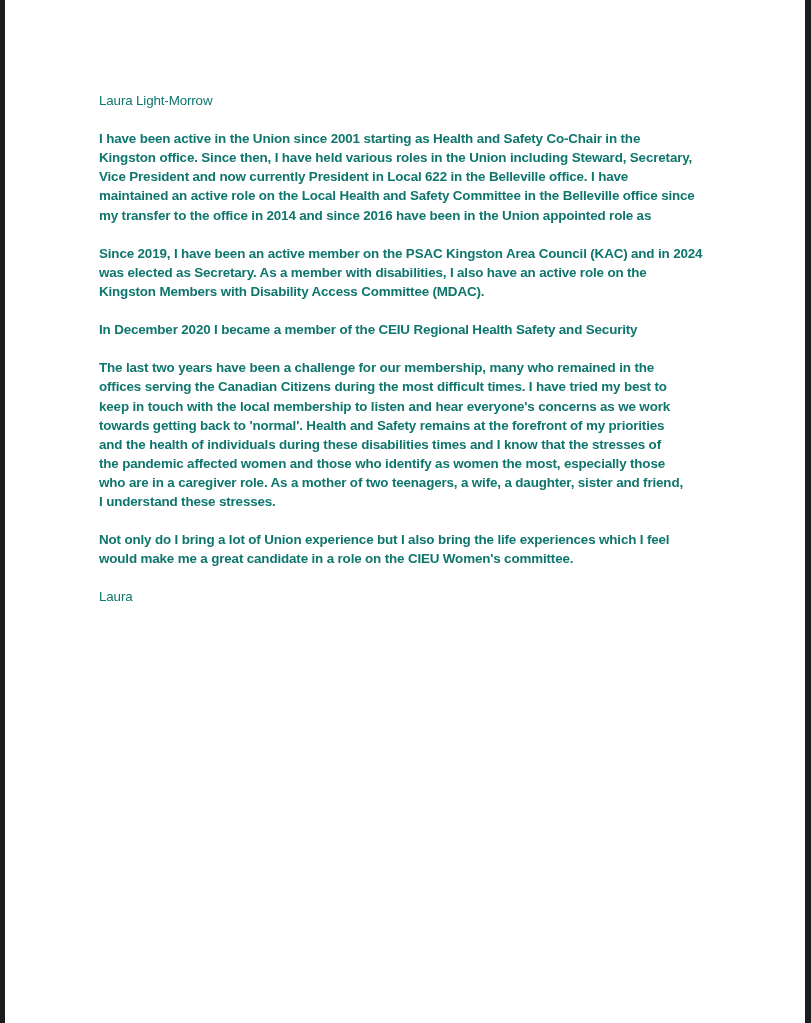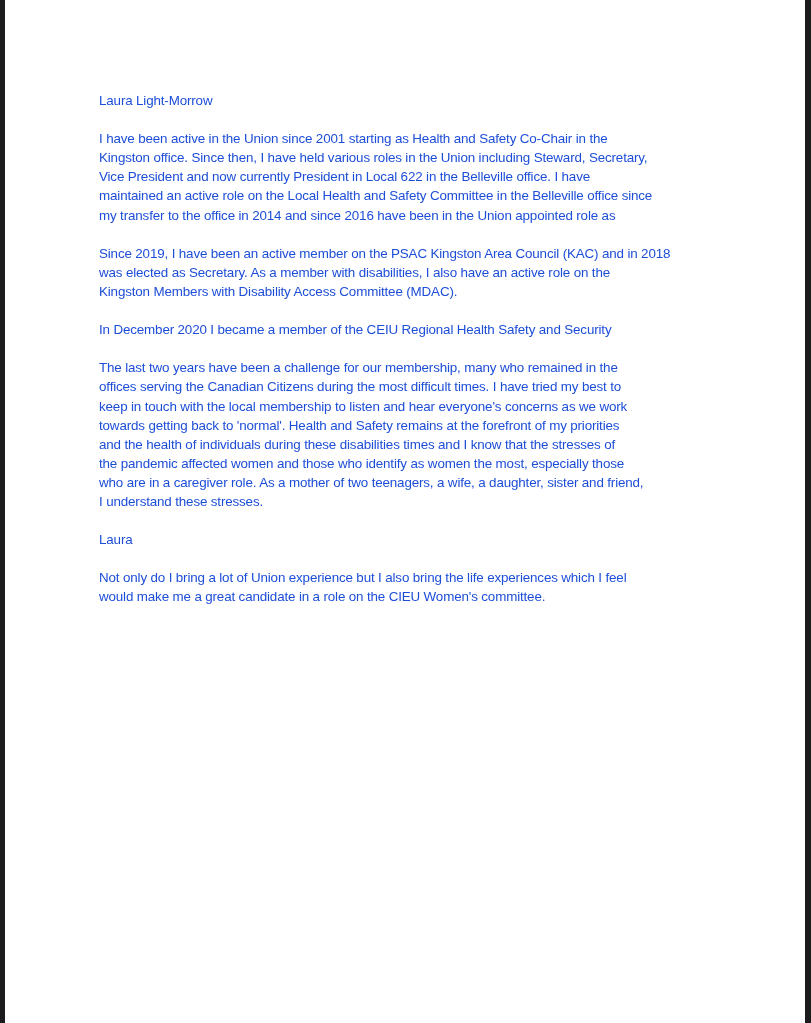--- a/index.html
+++ b/index.html
@@ -27,70 +27,71 @@
       background: #ffffff;
     }
     .content {
       position: absolute;
       left: 94px;
       top: 91px;
       width: 640px;
       font-family: "Liberation Sans", sans-serif;
       font-size: 13.4px;
       line-height: 19.1px;
-      color: #1d4ed8;
+      color: #0f766e;
       letter-spacing: -0.15px;
     }
     .content p {
       margin: 0 0 19.1px 0;
       white-space: normal;
     }
     .line {
       display: block;
       white-space: nowrap;
+      font-weight: bold;
     }
   </style>
 </head>
 <body>
 
 <div class="frame">
   <div class="page">
     <div class="content">
       <p>Laura Light-Morrow</p>
 
       <p>
         <span class="line">I have been active in the Union since 2001 starting as Health and Safety Co-Chair in the</span>
         <span class="line">Kingston office. Since then, I have held various roles in the Union including Steward, Secretary,</span>
         <span class="line">Vice President and now currently President in Local 622 in the Belleville office.  I have</span>
         <span class="line">maintained an active role on the Local Health and Safety Committee in the Belleville office since</span>
         <span class="line">my transfer to the office in 2014 and since 2016 have been in the Union appointed role as</span>
       </p>
 
       <p>
-        <span class="line">Since 2019, I have been an active member on the PSAC Kingston Area Council (KAC) and in 2018</span>
+        <span class="line">Since 2019, I have been an active member on the PSAC Kingston Area Council (KAC) and in 2024</span>
         <span class="line">was elected as Secretary.  As a member with disabilities, I also have an active role on the</span>
         <span class="line">Kingston Members with Disability Access Committee (MDAC).</span>
       </p>
 
       <p>
         <span class="line">In December 2020 I became a member of the CEIU Regional Health Safety and Security</span>
       </p>
 
       <p>
         <span class="line">The last two years have been a challenge for our membership, many who remained in the</span>
         <span class="line">offices serving the Canadian Citizens during the most difficult times.  I have tried my best to</span>
         <span class="line">keep in touch with the local membership to listen and hear everyone's concerns as we work</span>
         <span class="line">towards getting back to 'normal'.  Health and Safety remains at the forefront of my priorities</span>
         <span class="line">and the health of individuals during these disabilities times and I know that the stresses of</span>
         <span class="line">the pandemic affected women and those who identify as women the most, especially those</span>
         <span class="line">who are in a caregiver role.  As a mother of two teenagers, a wife, a daughter, sister and friend,</span>
         <span class="line">I understand these stresses.</span>
       </p>
 
-      <p>Laura</p>
-
       <p>
         <span class="line">Not only do I bring a lot of Union experience but I also bring the life experiences which I feel</span>
         <span class="line">would make me a great candidate in a role on the CIEU Women's committee.</span>
       </p>
+
+      <p>Laura</p>
     </div>
   </div>
 </div>
 
 </body></html>

